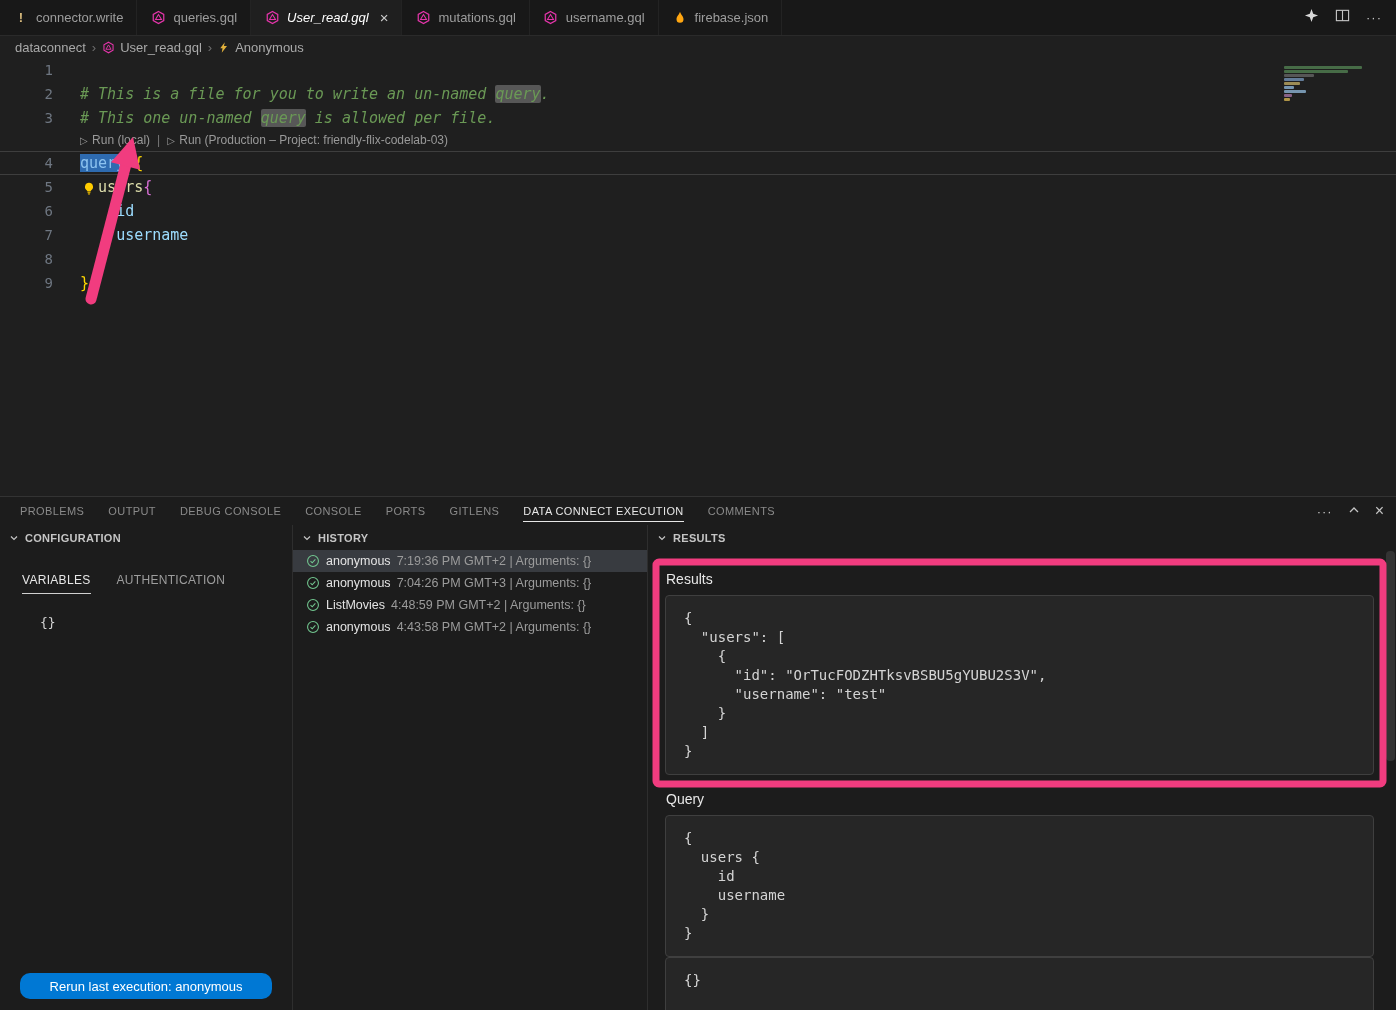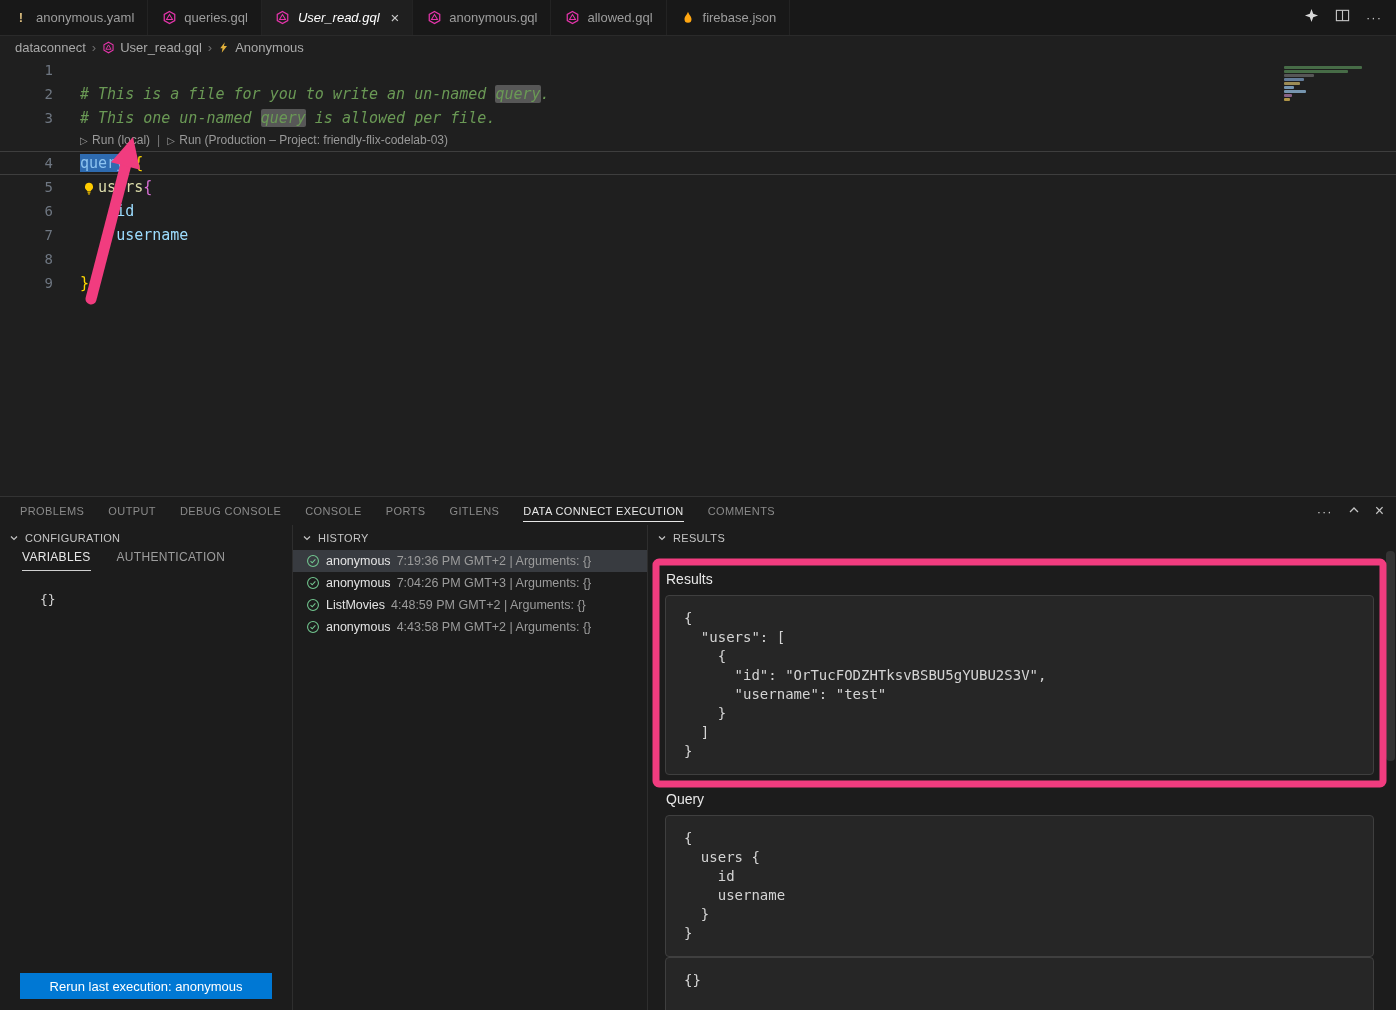--- a/index.html
+++ b/index.html
@@ -62,29 +62,29 @@
   .ptab.active::after{content:"";position:absolute;left:12px;right:12px;bottom:3px;height:1px;background:#e7e7e7}
   .panel-actions{position:absolute;right:12px;top:0;height:28px;display:flex;gap:15px;
     align-items:center;color:#c5c5c5}
   .pa-close{font-size:16px;line-height:1}
   .panel-body{position:absolute;top:28px;left:0;right:0;bottom:0}
   .col{position:absolute;top:0;bottom:0}
   .col-config{left:0;width:293px;border-right:1px solid #2e2e2e}
   .col-history{left:293px;width:355px;border-right:1px solid #2e2e2e}
   .col-results{left:648px;right:0}
   .sec-head{height:25px;display:flex;align-items:center;gap:6px;padding-left:9px;
-    font-size:11px;font-weight:400;color:#c5c5c5;letter-spacing:.3px}
-
-  
-  .cfg-tabs{display:flex;gap:26px;padding-left:22px;margin-top:0}
+    font-size:11px;font-weight:700;color:#c5c5c5;letter-spacing:.3px}
+
+  
+  .cfg-tabs{display:flex;gap:26px;padding-left:22px;margin-top:23px}
   .cfg-tab{font-size:12px;letter-spacing:.3px;color:#9d9d9d;padding-bottom:6px;cursor:pointer}
   .cfg-tab.active{color:#e7e7e7;border-bottom:1px solid #d0d0d0}
   .cfg-value{margin:21px 0 0 40px;font-family:"DejaVu Sans Mono",monospace;font-size:13px;color:#d4d4d4}
   .rerun{position:absolute;left:20px;bottom:11px;width:252px;height:26px;background:#0078d4;
-    color:#ffffff;border:none;border-radius:0;font-size:13px;font-family:"Liberation Sans",sans-serif;cursor:pointer}
+    color:#ffffff;border:none;border-radius:10px;font-size:13px;font-family:"Liberation Sans",sans-serif;cursor:pointer}
 
   
   .h-row{height:22px;display:flex;align-items:center;padding-left:13px;gap:6px;
     font-size:12.5px;color:#9b9b9b;white-space:nowrap;overflow:hidden;cursor:pointer}
   .h-row.selected{background:#383b40}
   .h-name{color:#e3e3e3}
   .h-check{display:flex;align-items:center;flex:none}
 
   
   .res-body{position:absolute;top:25px;left:0;right:0;bottom:0;overflow:hidden;padding:0 22px 0 17px}
@@ -101,21 +101,21 @@
 <body>
 
 <div class="app">
 
   <header class="tabbar">
     <div class="tabs">
       <div class="tab">
         <span class="ticon">
             <span class="yaml-bang">!</span>
           </span>
-        <span class="tlabel">anonymous.yaml</span>
+        <span class="tlabel">connector.write</span>
       </div>
       <div class="tab">
         <span class="ticon">
           <svg width="15" height="15" viewBox="0 0 16 16">
               <path d="M8 1.5 L13.6 4.75 V11.25 L8 14.5 L2.4 11.25 V4.75 Z" fill="none" stroke="#e535ab" stroke-width="1.3"></path>
               <path d="M8 4.8 L11.2 10.2 H4.8 Z" fill="none" stroke="#e535ab" stroke-width="1.1"></path>
             </svg>
         </span>
         <span class="tlabel">queries.gql</span>
       </div>
@@ -129,30 +129,30 @@
         <span class="tlabel">User_read.gql</span>
         <span class="tclose">×</span>
       </div>
       <div class="tab">
         <span class="ticon">
           <svg width="15" height="15" viewBox="0 0 16 16">
               <path d="M8 1.5 L13.6 4.75 V11.25 L8 14.5 L2.4 11.25 V4.75 Z" fill="none" stroke="#e535ab" stroke-width="1.3"></path>
               <path d="M8 4.8 L11.2 10.2 H4.8 Z" fill="none" stroke="#e535ab" stroke-width="1.1"></path>
             </svg>
         </span>
-        <span class="tlabel">anonymous.gql</span>
+        <span class="tlabel">mutations.gql</span>
       </div>
       <div class="tab">
         <span class="ticon">
           <svg width="15" height="15" viewBox="0 0 16 16">
               <path d="M8 1.5 L13.6 4.75 V11.25 L8 14.5 L2.4 11.25 V4.75 Z" fill="none" stroke="#e535ab" stroke-width="1.3"></path>
               <path d="M8 4.8 L11.2 10.2 H4.8 Z" fill="none" stroke="#e535ab" stroke-width="1.1"></path>
             </svg>
         </span>
-        <span class="tlabel">allowed.gql</span>
+        <span class="tlabel">username.gql</span>
       </div>
       <div class="tab">
         <span class="ticon">
           <svg width="14" height="15" viewBox="0 0 16 16">
               <path d="M8 1.5 C9 5 12 6.5 12 10 a4 4 0 0 1 -8 0 C4 6.5 7 5 8 1.5 Z" fill="#ffa611"></path>
             </svg>
         </span>
         <span class="tlabel">firebase.json</span>
       </div>
     </div>

